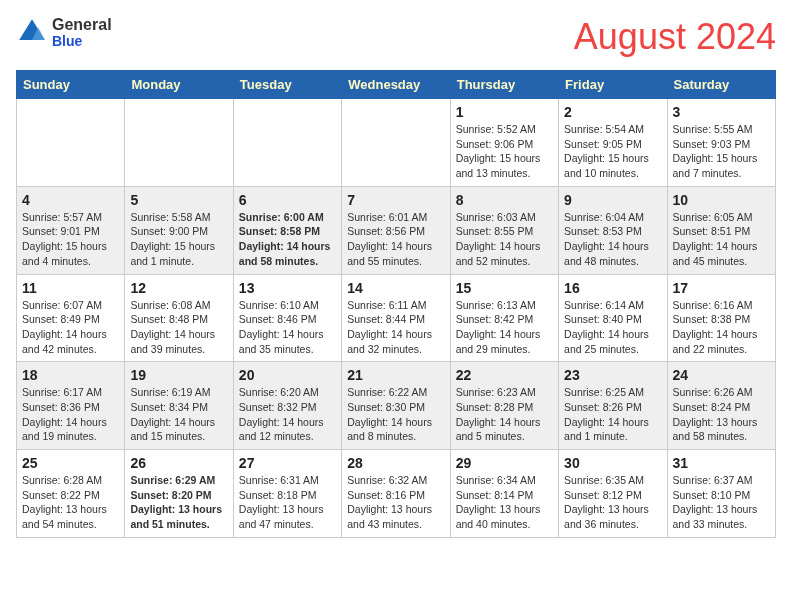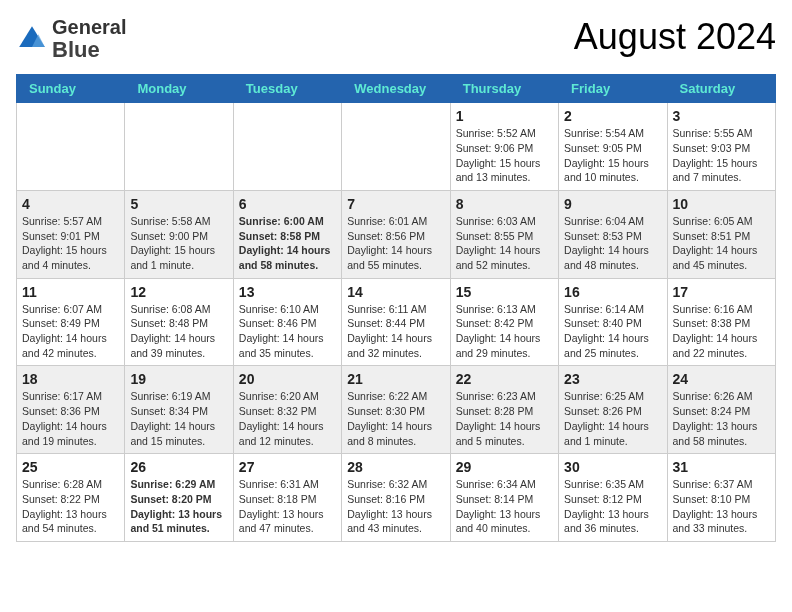--- a/index.html
+++ b/index.html
@@ -19,55 +19,55 @@
     .logo {
       display: flex;
       align-items: center;
     }
     .logo-text {
       display: flex;
       flex-direction: column;
       line-height: 1.1;
     }
     .logo-general {
-      font-size: 20px;
+      font-size: 16px;
       font-weight: bold;
       color: #333;
     }
     .logo-blue {
-      font-size: 22px;
+      font-size: 14px;
       font-weight: bold;
-      color: #404040;
+      color: #1d4ed8;
     }
     .logo-icon {
       width: 32px;
       height: 32px;
       margin-right: 4px;
     }
     .title-block {
       text-align: right;
     }
     .month-year {
       font-size: 36px;
       font-weight: normal;
-      color: #000000;
+      color: #ef4444;
     }
     .location {
       font-size: 16px;
       color: #444;
     }
     table {
       width: 100%;
       border-collapse: collapse;
     }
     .day-header {
       background-color: #2464ae;
-      color: #5eead4;
+      color: #fef9c3;
       text-align: left;
-      padding: 6px 12px;
+      padding: 6px 6px;
       font-size: 13px;
       font-weight: bold;
       border: 1px solid #2464ae;
     }
     td {
       border: 1px solid #ccc;
       vertical-align: top;
       padding: 5px 5px;
       width: calc(100% / 7);
       min-height: 80px;

